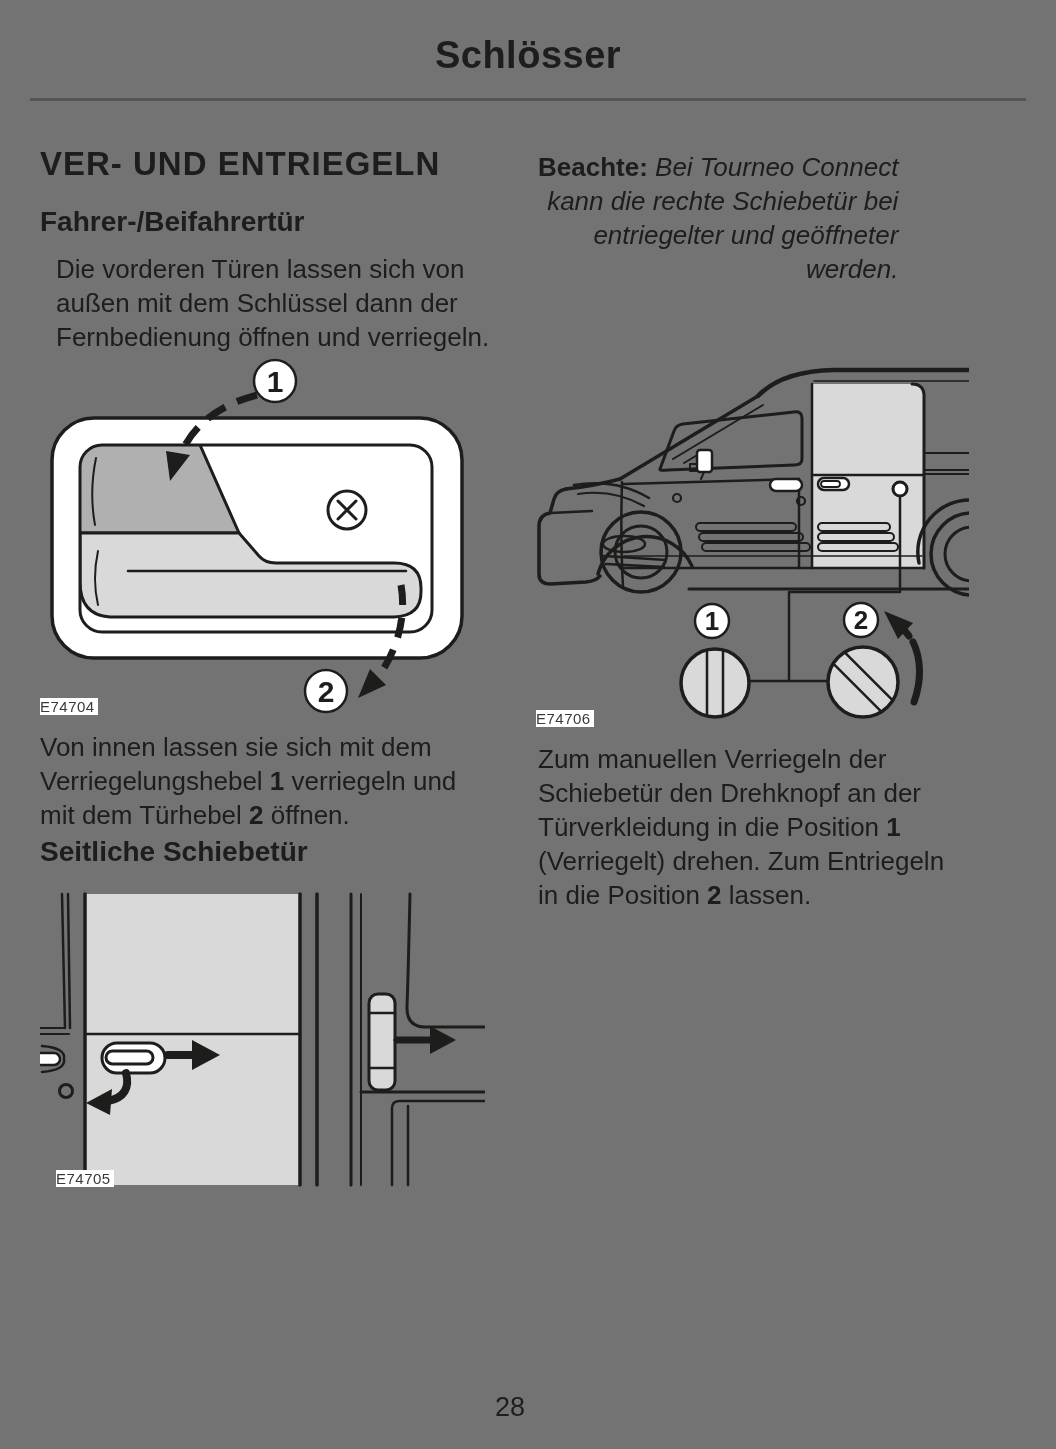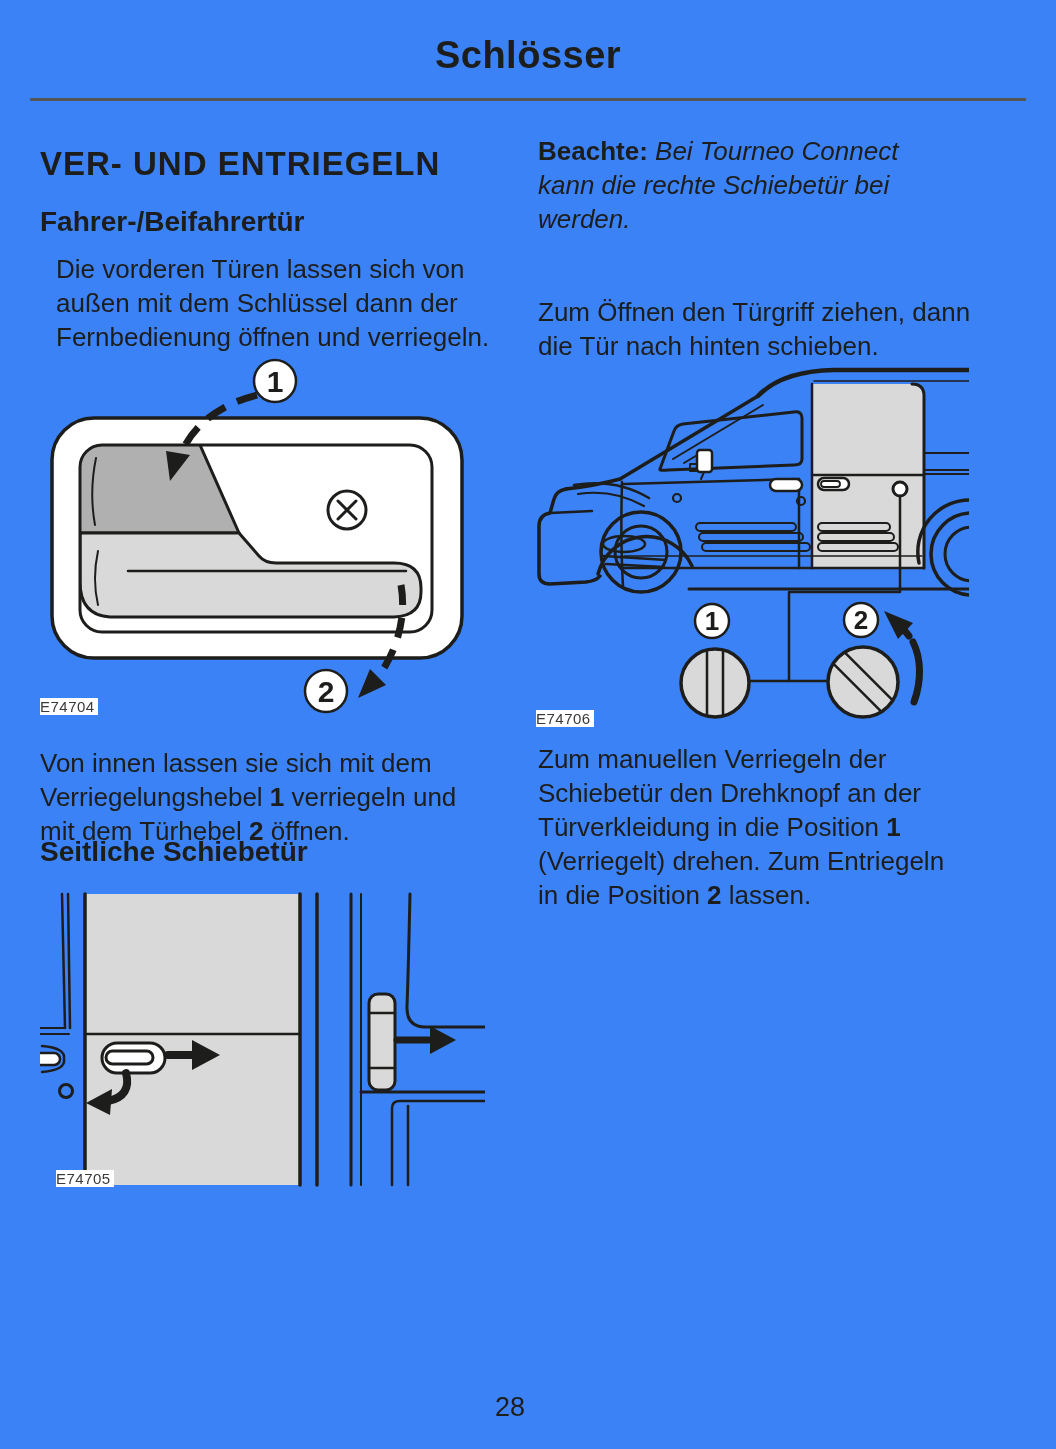--- a/index.html
+++ b/index.html
@@ -1,16 +1,16 @@
 <!DOCTYPE html>
 <html><head>
 <meta charset="utf-8">
 <style>
   html,body{margin:0;padding:0;background:#ffffff;}
-  .page{position:relative;width:1056px;height:1449px;background:#3b82f6;overflow:hidden;
+  .page{position:relative;width:1056px;height:1449px;background:#737373;overflow:hidden;
         font-family:"Liberation Sans",sans-serif;color:#1d1d1b;}
   .title{position:absolute;top:34px;left:0;width:1056px;text-align:center;
          font-size:38px;font-weight:bold;letter-spacing:.5px;}
   .divider{position:absolute;top:98px;left:30px;width:996px;height:3px;background:#555;}
   .h1{position:absolute;font-size:33px;font-weight:bold;letter-spacing:1px;white-space:nowrap;}
   .h2{position:absolute;font-size:28px;font-weight:bold;white-space:nowrap;}
   .para{position:absolute;font-size:26px;line-height:34px;}
   .line{display:block;white-space:nowrap;}
   .italic{font-style:italic;}
   b{font-weight:bold;}
@@ -67,21 +67,21 @@
         <polygon points="318,343 346,330 330,314" fill="#1d1d1b" stroke="none"></polygon>
         <circle cx="235" cy="26" r="21" fill="#fff" stroke-width="2.5"></circle>
         <circle cx="286" cy="336" r="21" fill="#fff" stroke-width="2.5"></circle>
       </g>
       <text class="co" x="235" y="37" font-size="30" text-anchor="middle">1</text>
       <text class="co" x="286" y="347" font-size="30" text-anchor="middle">2</text>
     </svg>
     <span class="figlabel" style="left:0;top:343px;">E74704</span>
   </div>
 
-  <div class="para" style="left:40px;top:730px;margin-top:16px;">
+  <div class="para" style="left:40px;top:730px;">
     <span class="line">Von innen lassen sie sich mit dem</span>
     <span class="line"><span>Verriegelungshebel </span><b>1</b><span> verriegeln und</span></span>
     <span class="line"><span>mit dem Türhebel </span><b>2</b><span> öffnen.</span></span>
   </div>
 
   <div class="h2" style="left:40px;top:836px;">Seitliche Schiebetür</div>
 
   <div class="fig" style="left:40px;top:888px;width:445px;height:302px;">
     <svg width="445" height="302" viewBox="0 0 445 302">
       <g stroke="#1d1d1b" fill="none" stroke-linecap="round" stroke-linejoin="round">
@@ -121,30 +121,27 @@
           <polygon points="390,138 390,166 416,152" fill="#1d1d1b" stroke="none"></polygon>
         </g>
         <path d="M 321,204 L 445,204" stroke-width="3"></path>
         <path d="M 352,297 L 352,220 Q 352,213 360,213 L 445,213" stroke-width="2.5"></path>
         <path d="M 368,218 L 368,297" stroke-width="2.5"></path>
       </g>
     </svg>
     <span class="figlabel" style="left:16px;top:282px;">E74705</span>
   </div>
 
-  <div class="para" style="left:538px;top:134px;">
+  <div class="para" style="left:538px;top:150px;text-align:right;">
     <span class="line"><b>Beachte:</b><span class="italic"> Bei Tourneo Connect</span></span>
     <span class="line italic">kann die rechte Schiebetür bei</span>
+    <span class="line italic">entriegelter und geöffneter</span>
     <span class="line italic">werden.</span>
   </div>
 
-  <div class="para" style="left:538px;top:295px;">
-    <span class="line">Zum Öffnen den Türgriff ziehen, dann</span>
-    <span class="line">die Tür nach hinten schieben.</span>
-  </div>
 
   <div class="fig" style="left:534px;top:358px;width:500px;height:380px;">
     <svg width="500" height="380" viewBox="0 0 500 380">
       <defs>
           <clipPath id="vanClip">
             <rect x="0" y="0" width="435" height="380"></rect>
           </clipPath>
         </defs>
       <g stroke="#1d1d1b" fill="none" stroke-linecap="round" stroke-linejoin="round" clip-path="url(#vanClip)">
         <path d="M 278,210 L 278,26 L 378,26 Q 390,26 390,38 L 390,210 Z" fill="#d9d9d9" stroke="none"></path>

